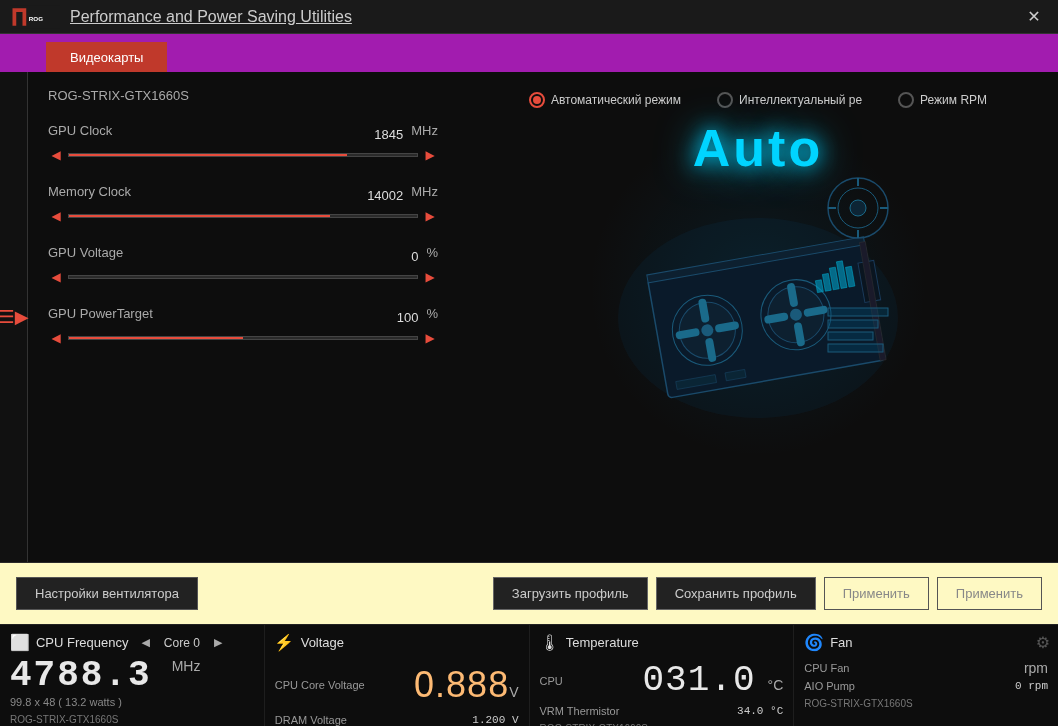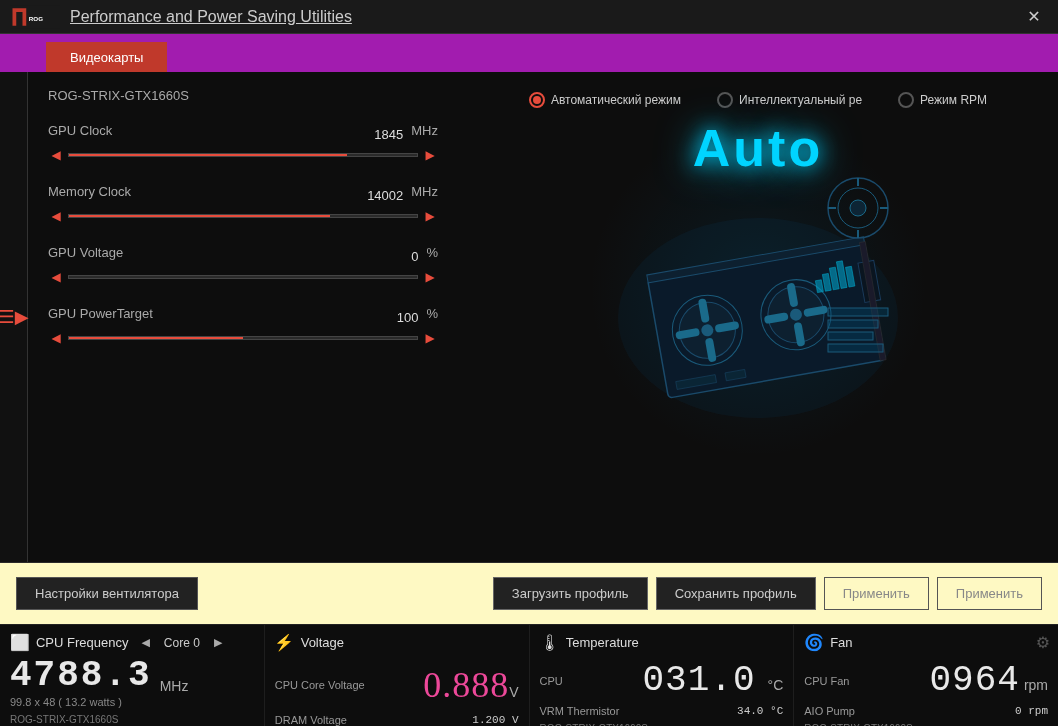--- a/index.html
+++ b/index.html
@@ -345,23 +345,23 @@
       font-size: 10px;
       margin-top: 4px;
     }
 
     .voltage-big {
       display: flex;
       align-items: baseline;
       margin: 4px 0;
     }
     .voltage-value {
-      color: #ec4899;
+      color: #fdba74;
       font-size: 36px;
-      font-family: Liberation Serif, serif;
+      font-family: Liberation Sans, sans-serif;
       letter-spacing: 1px;
     }
     .voltage-unit {
       color: #aaa;
       font-size: 14px;
     }
 
     .temp-big {
       display: flex;
       align-items: baseline;
@@ -608,21 +608,21 @@
   <div class="monitor-section">
     <div class="monitor-header">
       <span class="monitor-icon">⬜</span>
       <span class="monitor-title">CPU Frequency</span>
       <div class="monitor-nav">
         <span class="monitor-nav-arrow">◀</span>
         <span class="monitor-nav-label">Core 0</span>
         <span class="monitor-nav-arrow">▶</span>
       </div>
     </div>
-    <div style="display:flex;align-items:flex-end;gap:4px;">
+    <div style="display:flex;align-items:flex-start;gap:16px;">
       <span class="monitor-big-value">4788.3</span>
       <span class="monitor-big-unit">MHz</span>
     </div>
     <div class="monitor-sub">99.8  x 48  ( 13.2  watts )</div>
     <div style="margin-top:6px;">
       <div class="monitor-device-label">ROG-STRIX-GTX1660S</div>
       <div class="monitor-row">
         
         
       </div>
@@ -670,21 +670,20 @@
   </div>
 
   <div class="monitor-section" style="position:relative;">
     <div class="monitor-header">
       <span class="monitor-icon">🌀</span>
       <span class="monitor-title">Fan</span>
     </div>
     <div class="monitor-row" style="justify-content:space-between;">
       <span class="monitor-row-label">CPU Fan</span>
       <div class="fan-big">
-        <span class="fan-value">0964</span>
         <span class="fan-unit">rpm</span>
       </div>
     </div>
     <div class="monitor-row">
       <span class="monitor-row-label">AIO Pump</span>
       <span class="monitor-row-value">0 rpm</span>
     </div>
     <div class="monitor-device-label">ROG-STRIX-GTX1660S</div>
 
     <span class="settings-gear">⚙</span>

